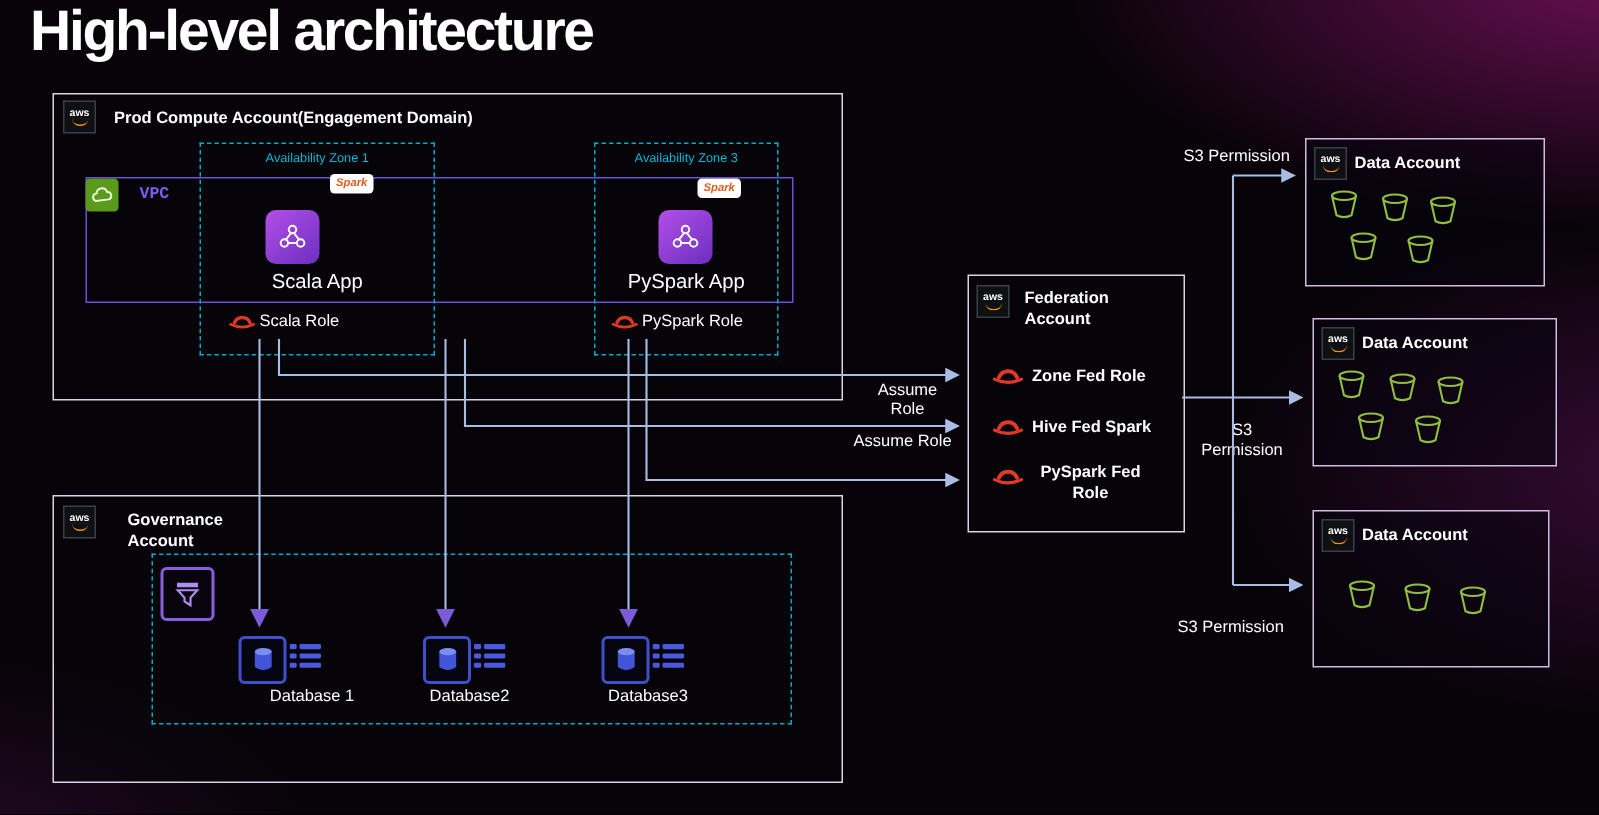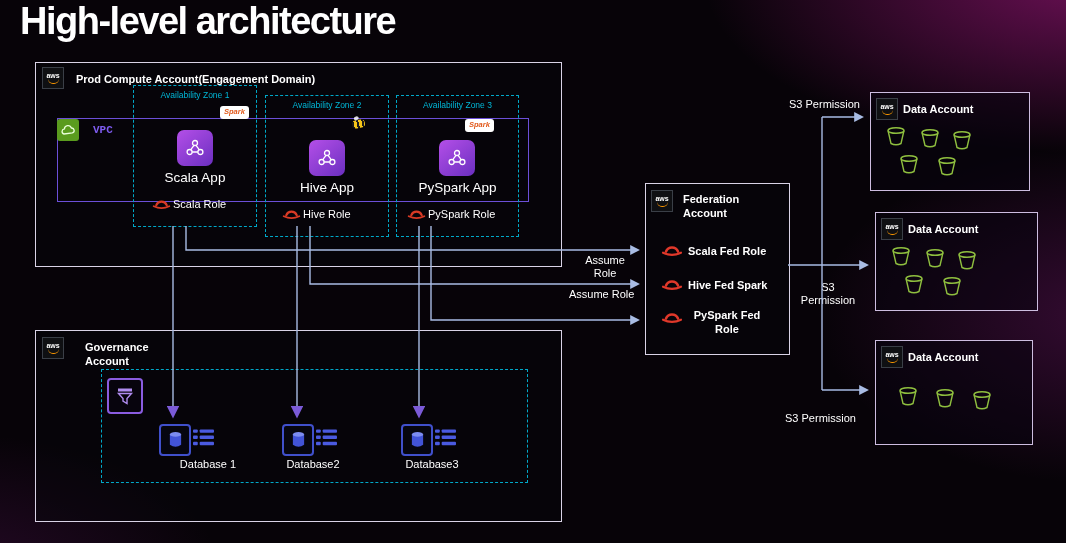--- a/index.html
+++ b/index.html
@@ -61,61 +61,41 @@
   </div>
 
   <div class="vpc-box" style="left:57px;top:118px;width:470px;height:82px;"></div>
   <div class="abs" style="left:57px;top:119px;width:22px;height:22px;background:#5a9b1e;border-radius:3px;display:flex;align-items:center;justify-content:center;">
     <svg width="16" height="12" viewBox="0 0 16 12">
         <path d="M4,10 a2.6,2.6 0 0 1 .4,-5.1 A3.6,3.6 0 0 1 11.4,4 a2.5,2.5 0 0 1 .9,4.9 z" fill="none" stroke="#eaffda" stroke-width="1.3"></path>
       </svg>
   </div>
   <div class="vpc-lbl" style="left:93px;top:124px;font-family:Liberation Mono, monospace;">VPC</div>
 
-  <div class="az" style="left:133px;top:85px;width:122px;height:140px;">
+  <div class="az" style="left:133px;top:95px;width:122px;height:140px;padding-left:33px;">
     <div class="az-lbl">Availability Zone 1</div>
     <div class="badge-spark" style="left:86px;top:20px;"><span>Spark</span></div>
     <div class="app-icon" style="left:43px;top:44px;">
       <svg width="20" height="20" viewBox="0 0 20 20" fill="none" stroke="#fff" stroke-width="1.3">
           <circle cx="10" cy="5" r="2.5"></circle>
           <circle cx="4.6" cy="14" r="2.5"></circle>
           <circle cx="15.4" cy="14" r="2.5"></circle>
           <path d="M9,7.4 L5.6,11.8 M11,7.4 L14.4,11.8 M7.1,14 L12.9,14"></path>
         </svg>
     </div>
     <div class="app-lbl" style="top:84px;">Scala App</div>
     <div class="abs" style="left:18px;top:110px;">
       <svg width="19" height="14" viewBox="0 0 22 15">
           <path d="M5,10 A6.5,6.5 0 0 1 17,10" fill="none" stroke="#d93a25" stroke-width="2.6" stroke-linecap="round"></path>
           <path d="M2,11.2 Q11,15.6 20,11.2" fill="none" stroke="#d93a25" stroke-width="2.1" stroke-linecap="round"></path>
         </svg>
     </div>
     <div class="role-row-lbl" style="left:39px;top:112px;">Scala Role</div>
   </div>
 
-  <div class="az" style="left:265px;top:95px;width:122px;height:140px;">
-    <div class="az-lbl">Availability Zone 2</div>
-    <div class="bee" style="left:86px;top:24px;"></div>
-    <div class="app-icon" style="left:43px;top:44px;">
-      <svg width="20" height="20" viewBox="0 0 20 20" fill="none" stroke="#fff" stroke-width="1.3">
-          <circle cx="10" cy="5" r="2.5"></circle>
-          <circle cx="4.6" cy="14" r="2.5"></circle>
-          <circle cx="15.4" cy="14" r="2.5"></circle>
-          <path d="M9,7.4 L5.6,11.8 M11,7.4 L14.4,11.8 M7.1,14 L12.9,14"></path>
-        </svg>
-    </div>
-    <div class="app-lbl" style="top:84px;">Hive App</div>
-    <div class="abs" style="left:16px;top:110px;">
-      <svg width="19" height="14" viewBox="0 0 22 15">
-          <path d="M5,10 A6.5,6.5 0 0 1 17,10" fill="none" stroke="#d93a25" stroke-width="2.6" stroke-linecap="round"></path>
-          <path d="M2,11.2 Q11,15.6 20,11.2" fill="none" stroke="#d93a25" stroke-width="2.1" stroke-linecap="round"></path>
-        </svg>
-    </div>
-    <div class="role-row-lbl" style="left:37px;top:112px;">Hive Role</div>
-  </div>
 
   <div class="az" style="left:396px;top:95px;width:121px;height:140px;">
     <div class="az-lbl">Availability Zone 3</div>
     <div class="badge-spark" style="left:68px;top:23px;"><span>Spark</span></div>
     <div class="app-icon" style="left:42px;top:44px;">
       <svg width="20" height="20" viewBox="0 0 20 20" fill="none" stroke="#fff" stroke-width="1.3">
           <circle cx="10" cy="5" r="2.5"></circle>
           <circle cx="4.6" cy="14" r="2.5"></circle>
           <circle cx="15.4" cy="14" r="2.5"></circle>
           <path d="M9,7.4 L5.6,11.8 M11,7.4 L14.4,11.8 M7.1,14 L12.9,14"></path>
@@ -206,21 +186,21 @@
         <span class="aws-smile"></span>
     </div>
     <div class="lbl" style="left:37px;top:9px;width:72px;">Federation Account</div>
 
     <div class="abs" style="left:15px;top:57px;">
       <svg width="22" height="16" viewBox="0 0 22 15">
           <path d="M5,10 A6.5,6.5 0 0 1 17,10" fill="none" stroke="#e0382a" stroke-width="2.6" stroke-linecap="round"></path>
           <path d="M2,11.2 Q11,15.6 20,11.2" fill="none" stroke="#e0382a" stroke-width="2.1" stroke-linecap="round"></path>
         </svg>
     </div>
-    <div class="lbl" style="left:42px;top:61px;white-space:nowrap;">Scala Fed Role</div>
+    <div class="lbl" style="left:42px;top:61px;white-space:nowrap;">Zone Fed Role</div>
 
     <div class="abs" style="left:15px;top:91px;">
       <svg width="22" height="16" viewBox="0 0 22 15">
           <path d="M5,10 A6.5,6.5 0 0 1 17,10" fill="none" stroke="#e0382a" stroke-width="2.6" stroke-linecap="round"></path>
           <path d="M2,11.2 Q11,15.6 20,11.2" fill="none" stroke="#e0382a" stroke-width="2.1" stroke-linecap="round"></path>
         </svg>
     </div>
     <div class="lbl" style="left:42px;top:95px;white-space:nowrap;">Hive Fed Spark</div>
 
     <div class="abs" style="left:15px;top:124px;">

